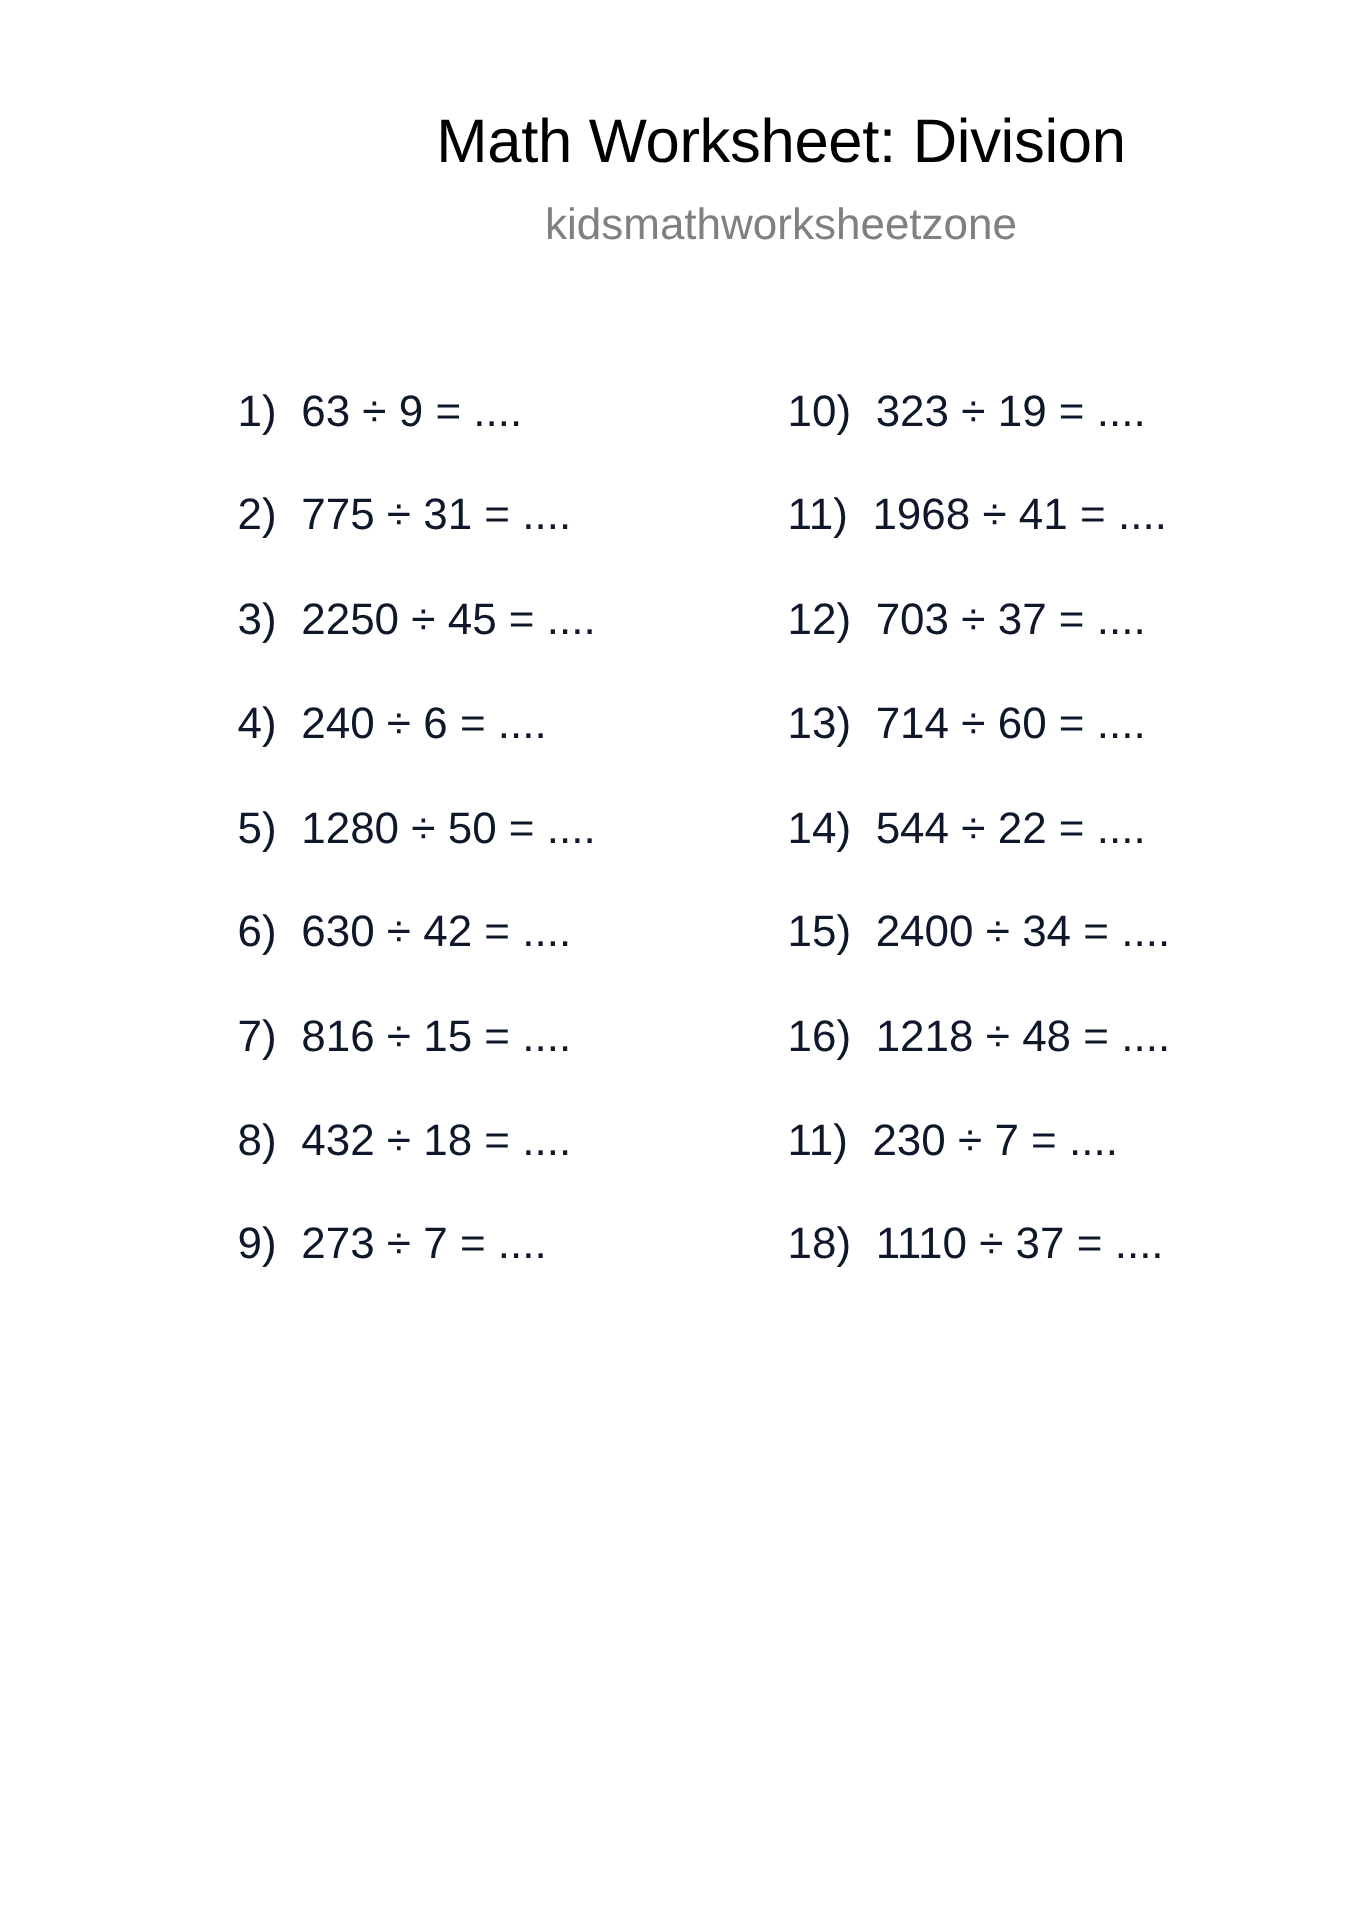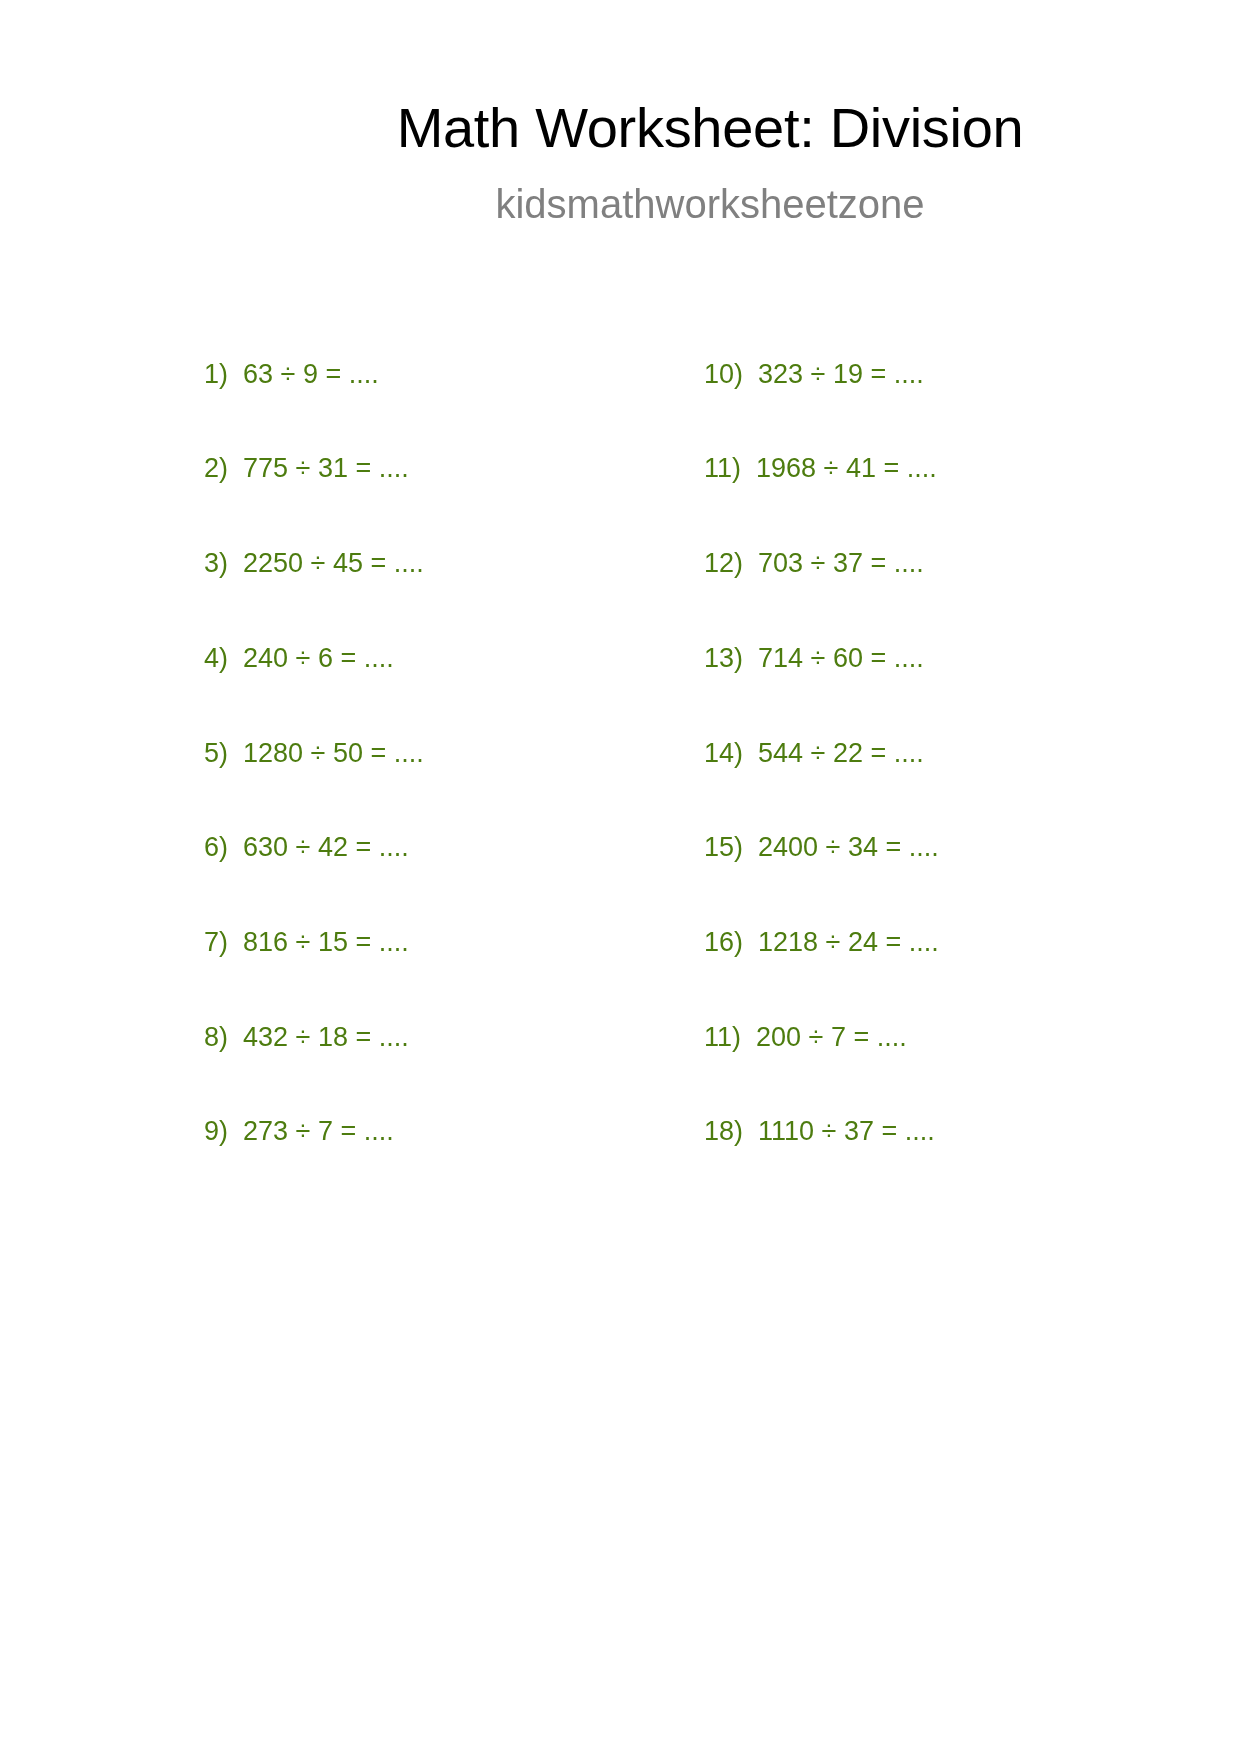--- a/index.html
+++ b/index.html
@@ -37,25 +37,25 @@
       color: #808080;
     }
     .column {
       position: absolute;
       top: 0;
     }
     .col-left { left: 200px; }
     .col-right { left: 700px; }
     .problem {
       position: absolute;
-      left: 4px;
+      left: 16px;
       white-space: pre;
-      font-size: 27px;
+      font-size: 40px;
       line-height: 48px;
-      color: #4d7c0f;
+      color: #0f172a;
     }
     .problem .num {
       display: inline-block;
     }
     .problem .expr {
       display: inline-block;
     }
   </style>
 </head>
 <body>
@@ -75,16 +75,16 @@
   <div class="problem" style="top:1107px"><span class="num">9)</span>  <span class="expr">273 ÷ 7 = ....</span></div>
 </div>
 
 <div class="column col-right">
   <div class="problem" style="top:350px"><span class="num">10)</span>  <span class="expr">323 ÷ 19 = ....</span></div>
   <div class="problem" style="top:444px"><span class="num">11)</span>  <span class="expr">1968 ÷ 41 = ....</span></div>
   <div class="problem" style="top:539px"><span class="num">12)</span>  <span class="expr">703 ÷ 37 = ....</span></div>
   <div class="problem" style="top:634px"><span class="num">13)</span>  <span class="expr">714 ÷ 60 = ....</span></div>
   <div class="problem" style="top:729px"><span class="num">14)</span>  <span class="expr">544 ÷ 22 = ....</span></div>
   <div class="problem" style="top:823px"><span class="num">15)</span>  <span class="expr">2400 ÷ 34 = ....</span></div>
-  <div class="problem" style="top:918px"><span class="num">16)</span>  <span class="expr">1218 ÷ 24 = ....</span></div>
-  <div class="problem" style="top:1013px"><span class="num">11)</span>  <span class="expr">200 ÷ 7 = ....</span></div>
+  <div class="problem" style="top:918px"><span class="num">16)</span>  <span class="expr">1218 ÷ 48 = ....</span></div>
+  <div class="problem" style="top:1013px"><span class="num">11)</span>  <span class="expr">230 ÷ 7 = ....</span></div>
   <div class="problem" style="top:1107px"><span class="num">18)</span>  <span class="expr">1110 ÷ 37 = ....</span></div>
 </div>
 
 </body></html>

